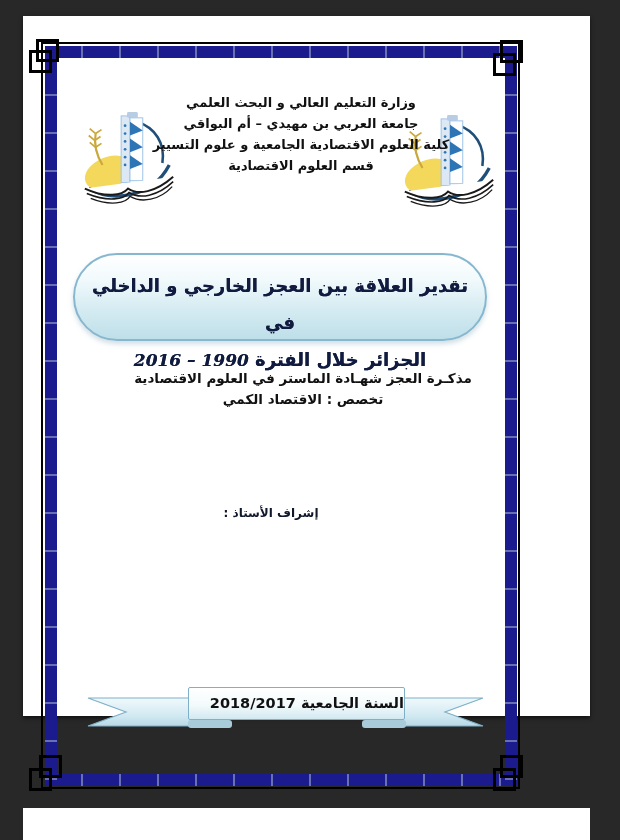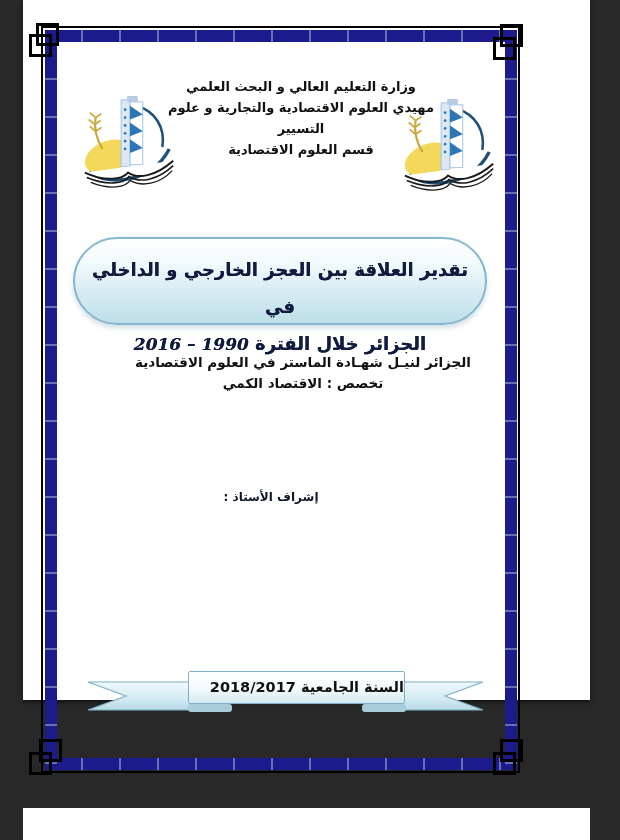--- a/index.html
+++ b/index.html
@@ -6,21 +6,21 @@
   body{
     width:620px;height:840px;
     background:#282828;
     position:relative;
     overflow:hidden;
     font-family:"DejaVu Sans",sans-serif;
   }
   .page{
     position:absolute;left:23px;width:567px;background:#ffffff;
   }
-  .page1{top:0;height:700px;box-shadow:0 2px 4px rgba(0,0,0,.6);}
+  .page1{top:16px;height:700px;box-shadow:0 2px 4px rgba(0,0,0,.6);}
   .page2{top:808px;height:32px;}
   
   .outer-black{
     position:absolute;left:18px;top:26px;width:479px;height:747px;
     border:2px solid #000;box-sizing:border-box;
   }
   .bar{position:absolute;background:#1b1b8e;}
   .bar.h{height:12px;width:472px;left:22px;
     background-image:repeating-linear-gradient(90deg,transparent 0 36px,rgba(170,180,210,.55) 36px 38px);
     background-color:#1b1b8e;}
@@ -136,31 +136,32 @@
       <circle cx="51" cy="40" r="1.4" fill="#2e75b6"></circle>
     <circle cx="51" cy="48" r="1.4" fill="#2e75b6"></circle>
       <circle cx="51" cy="56" r="1.4" fill="#2e75b6"></circle>
     <path d="M10,80 C32,90 48,87 54,80 C64,87 82,84 100,68" stroke="#1a1a1a" stroke-width="2" fill="#ffffff"></path>
     <path d="M12,85 C34,94 50,91 55,84 C66,91 84,88 100,73" stroke="#1a1a1a" stroke-width="1.6" fill="none"></path>
     <path d="M16,90 C36,98 52,95 56,88 C68,95 86,92 99,78" stroke="#1a1a1a" stroke-width="1.3" fill="none"></path>
   </svg>
 
   <div class="header-block">
     <div>وزارة التعليم العالي و البحث العلمي</div>
-    <div>مهيدي العلوم الاقتصادية والتجارية و علوم التسيير</div>
+    <div>جامعة العربي بن مهيدي – أم البواقي</div>
+    <div>كلية العلوم الاقتصادية الجامعية و علوم التسيير</div>
     <div>قسم العلوم الاقتصادية</div>
   </div>
 
   <div class="title-oval">
     <div>تقدير العلاقة بين العجز الخارجي و الداخلي في</div>
     <div><span>الجزائر خلال الفترة</span> <span class="yrs">1990 – 2016</span></div>
   </div>
 
   <div class="degree-block">
-    <div>الجزائر لنيـل شهـادة الماستر في العلوم الاقتصادية</div>
+    <div>مذكـرة العجز شهـادة الماستر في العلوم الاقتصادية</div>
     <div>تخصص : الاقتصاد الكمي</div>
   </div>
 
   <div class="credit supervisor">
     <div>إشراف الأستاذ :</div>
   </div>
 
   <svg class="ribbon-svg" width="400" height="52" viewBox="0 0 400 52">
     <defs>
       <linearGradient id="tailGrad" x1="0" y1="0" x2="0" y2="1">

